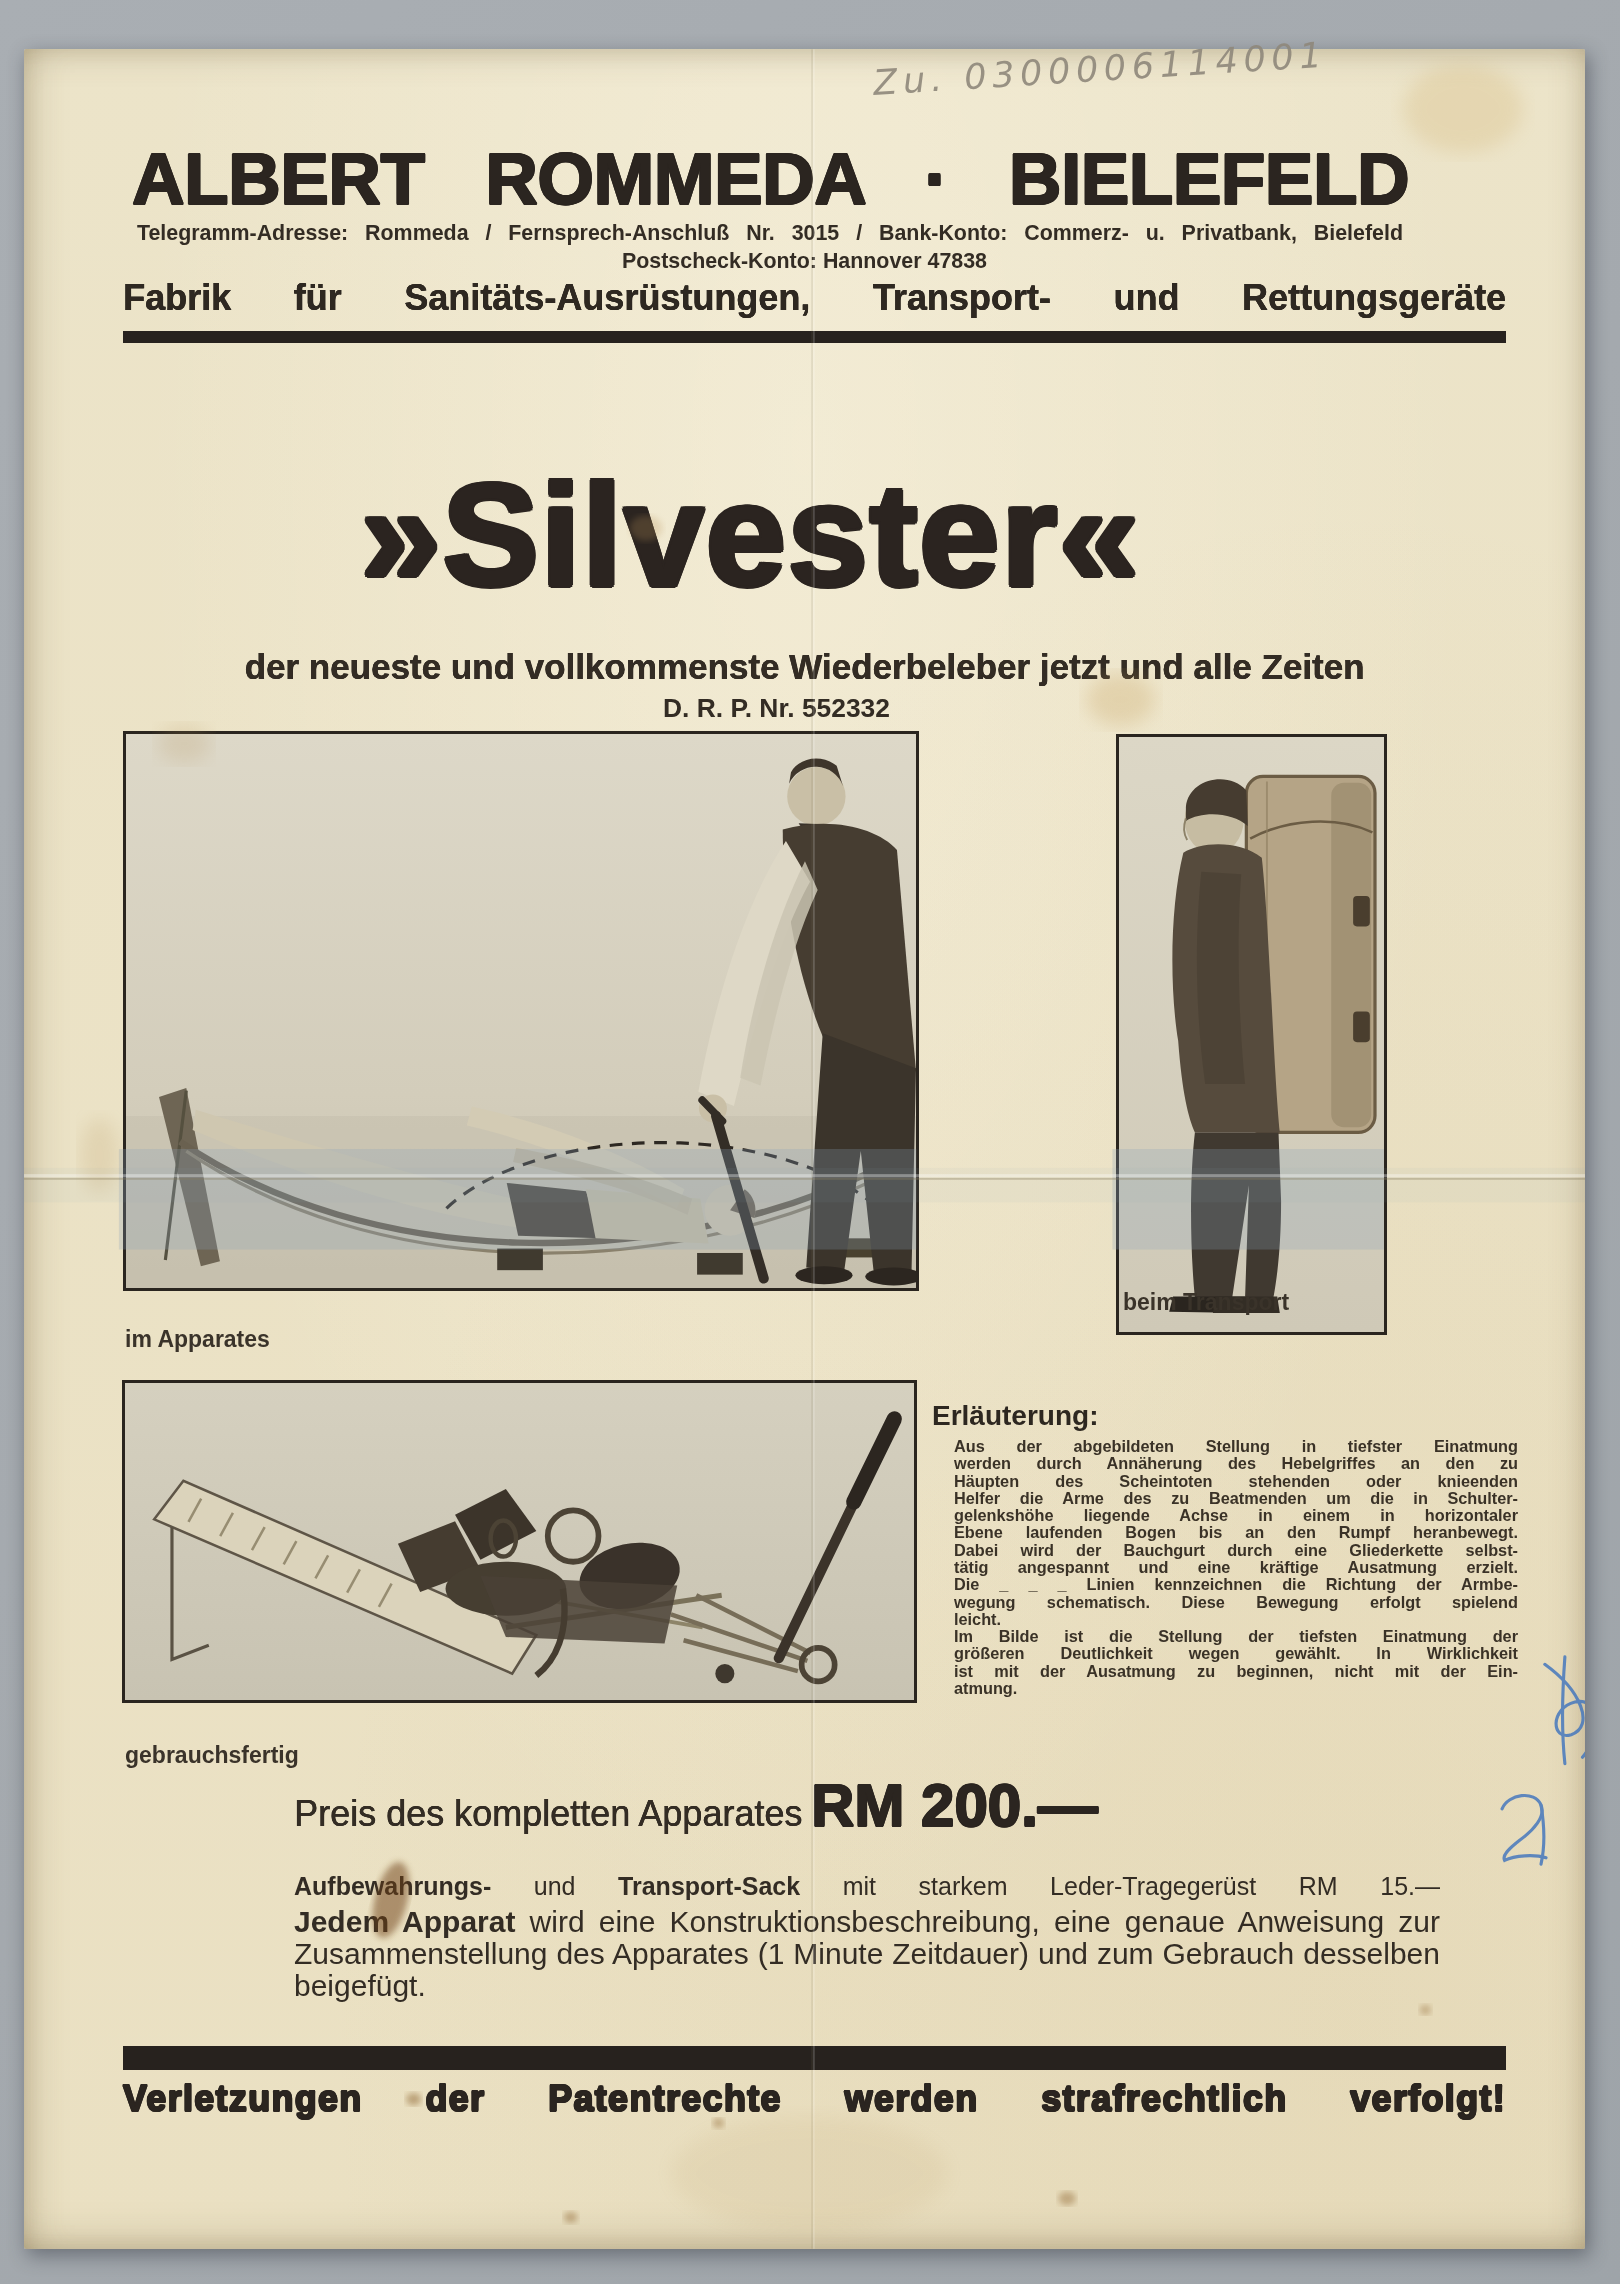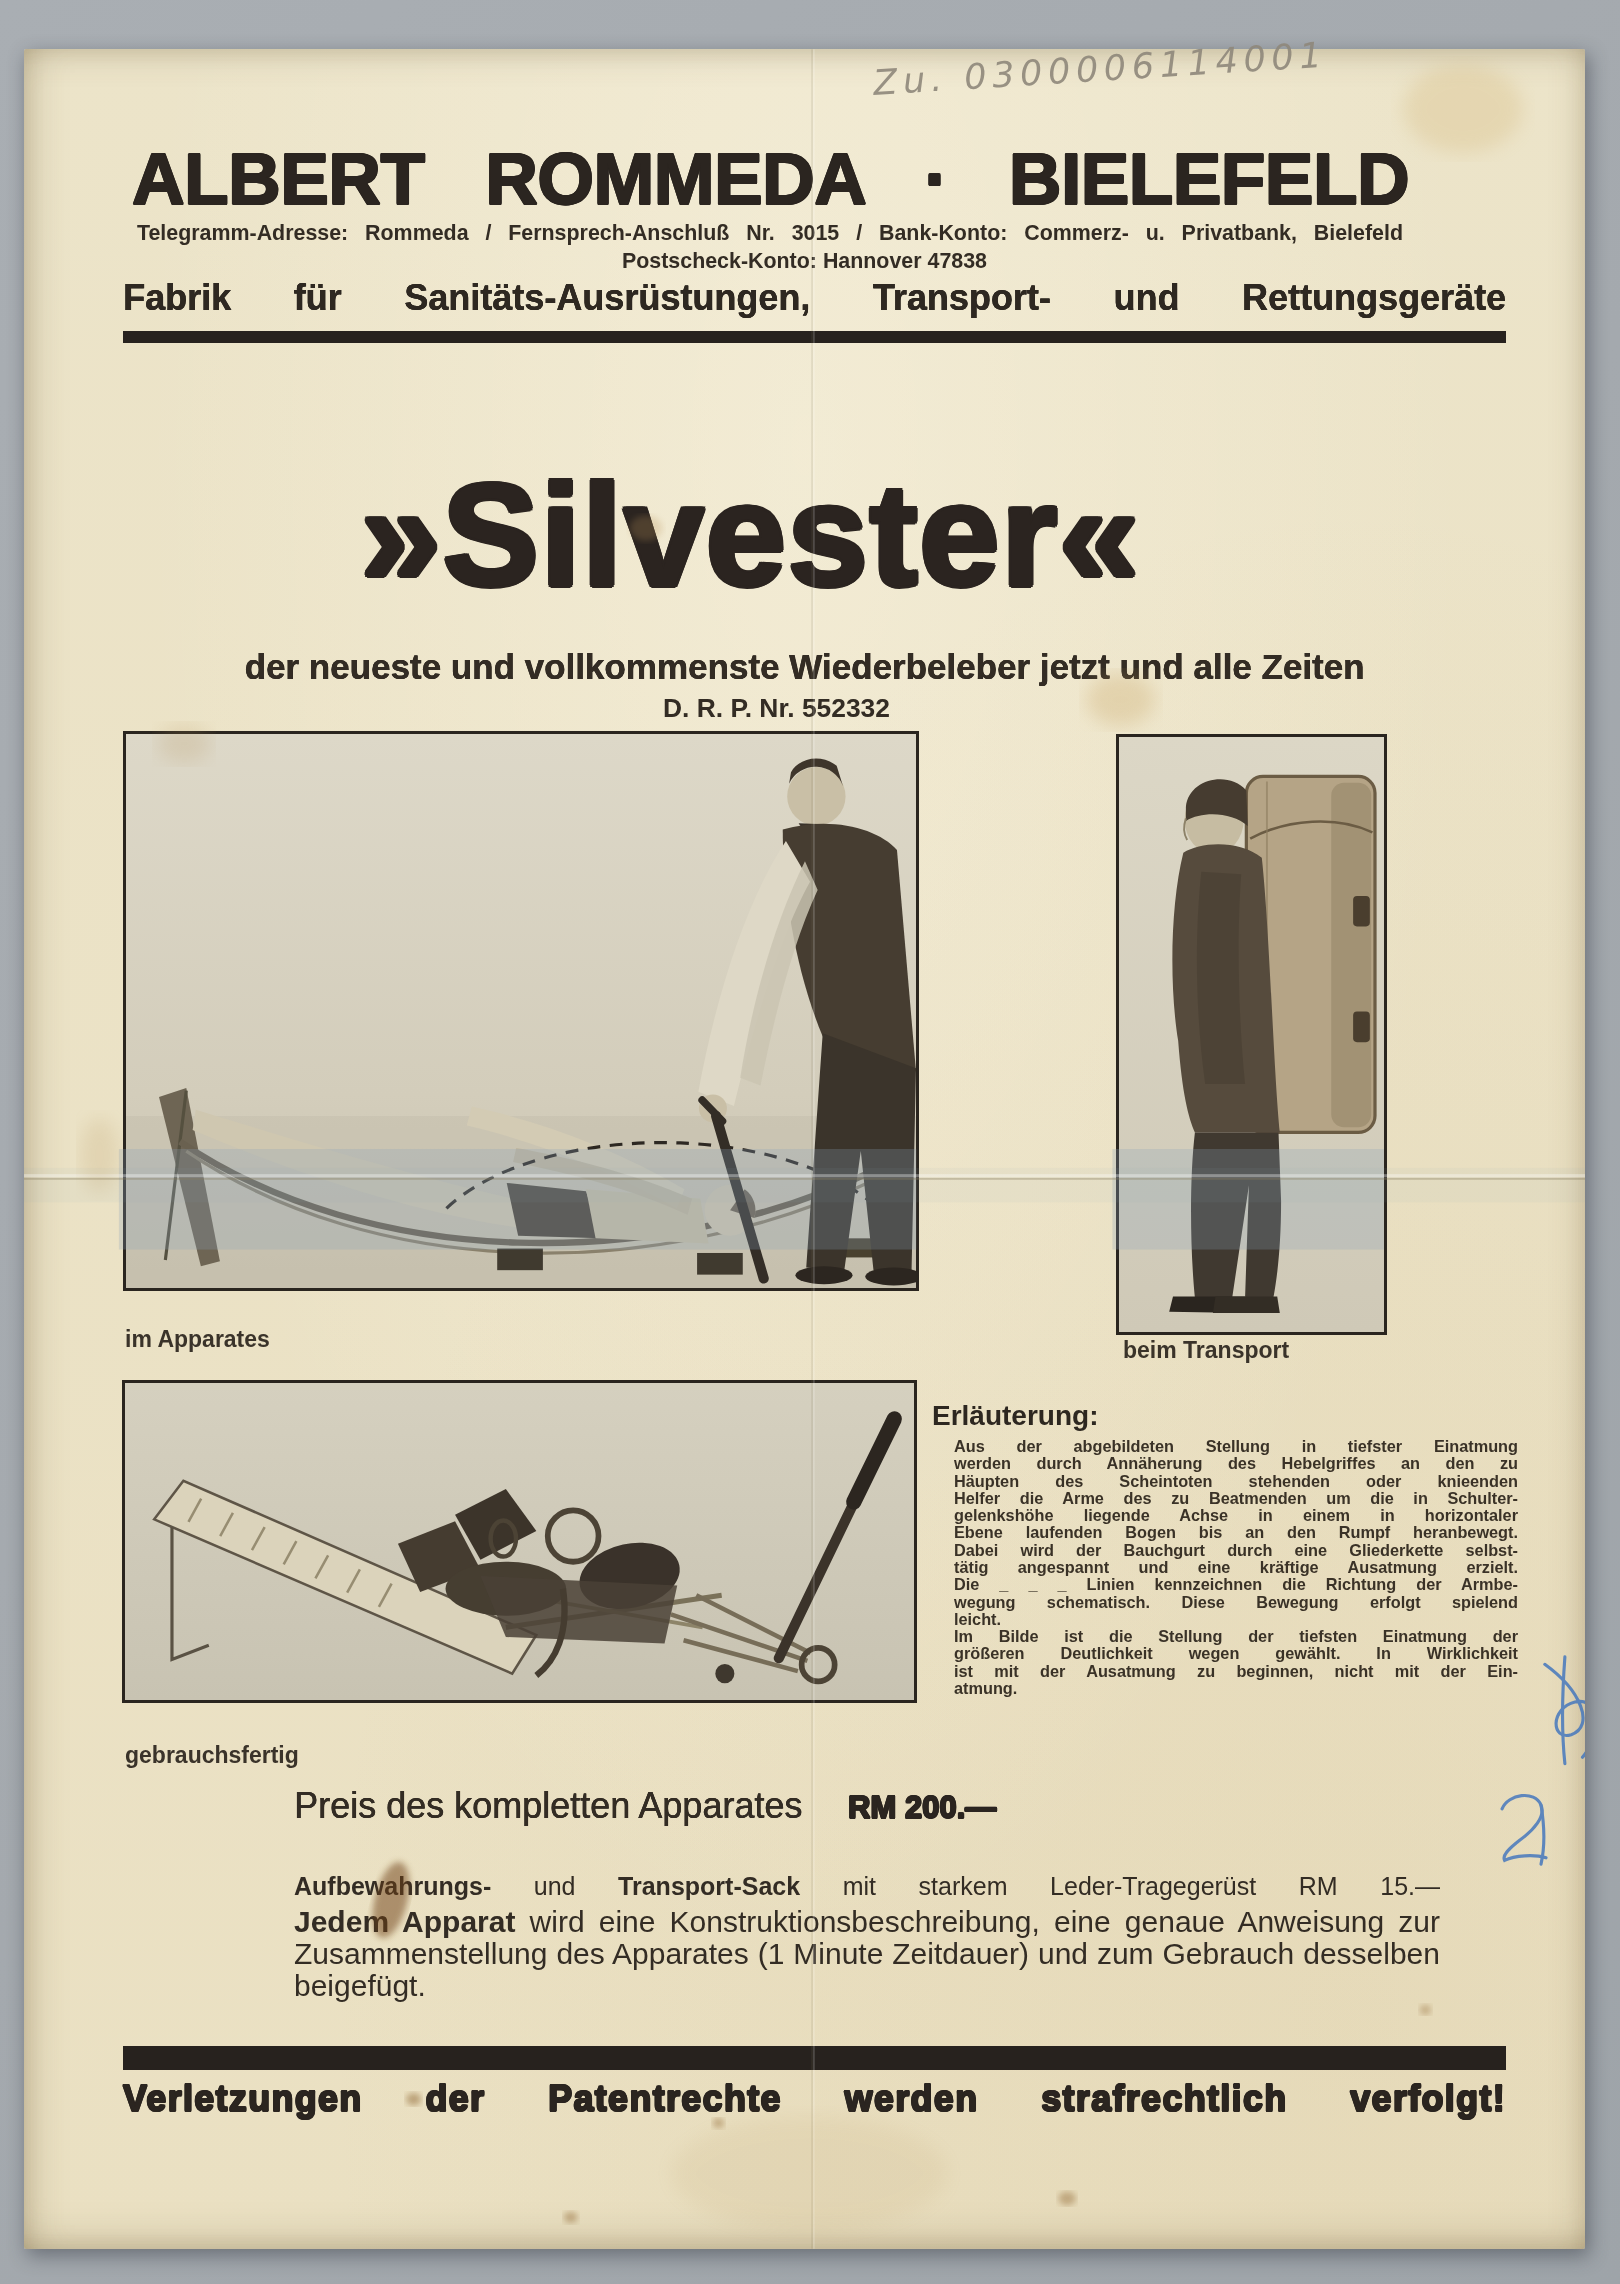--- a/index.html
+++ b/index.html
@@ -51,31 +51,31 @@
   .product-patent{left:-28px;top:644px;width:100%;text-align:center;font-size:26.4px;font-weight:bold;color:#332c24;}
 
   .photo{background:#d6d1c0;border:3.8px solid #2a251f;}
   .photo svg{display:block;width:100%;height:100%;}
   .photo-main{left:99px;top:682px;width:790px;height:554px;}
   .photo-side{left:1092px;top:685px;width:265px;height:595px;border-width:3.1px;}
   .photo-ready{left:98px;top:1331px;width:789px;height:317px;}
 
   .caption{font-size:23px;font-weight:bold;color:#3a332a;}
   .cap-inuse{left:101px;top:1277px;}
-  .cap-transport{left:1099px;top:1288px;}
+  .cap-transport{left:1099px;top:1240px;}
   .cap-ready{left:101px;top:1693px;}
 
   .expl-heading{left:908px;top:1351px;font-size:28px;font-weight:bold;color:#2d2720;}
   .expl-para{left:908px;width:586px;font-size:16.3px;font-weight:bold;line-height:17.3px;color:#3a3227;}
   .expl-p1{top:1389px;}
   .expl-p2{top:1579px;}
 
   .price-line{left:270px;top:1730px;width:1194px;line-height:54px;white-space:nowrap;}
   .price-prefix{font-size:36px;color:#332c24;}
-  .price-amount{font-size:31px;font-weight:bold;color:#2b2520;margin-left:8.8px;padding-left:37px;}
+  .price-amount{font-size:60px;font-weight:bold;color:#2b2520;margin-left:8.8px;}
 
   .accessory{left:270px;top:1823px;width:1146px;font-size:25px;color:#332c24;white-space:nowrap;}
   .accessory b,.note b{font-weight:bold;}
   .note{left:270px;top:1857px;width:1146px;font-size:30px;line-height:32px;color:#332c24;}
   .note .nline{text-align:justify;text-align-last:justify;}
   .note .nline.nlast{text-align-last:left;}
 
   .warning{left:99px;top:2029px;width:1383px;font-size:36px;font-weight:bold;letter-spacing:1.3px;color:#2b2520;}
 
   .overlay{left:0;top:0;width:1561px;height:2200px;pointer-events:none;}

